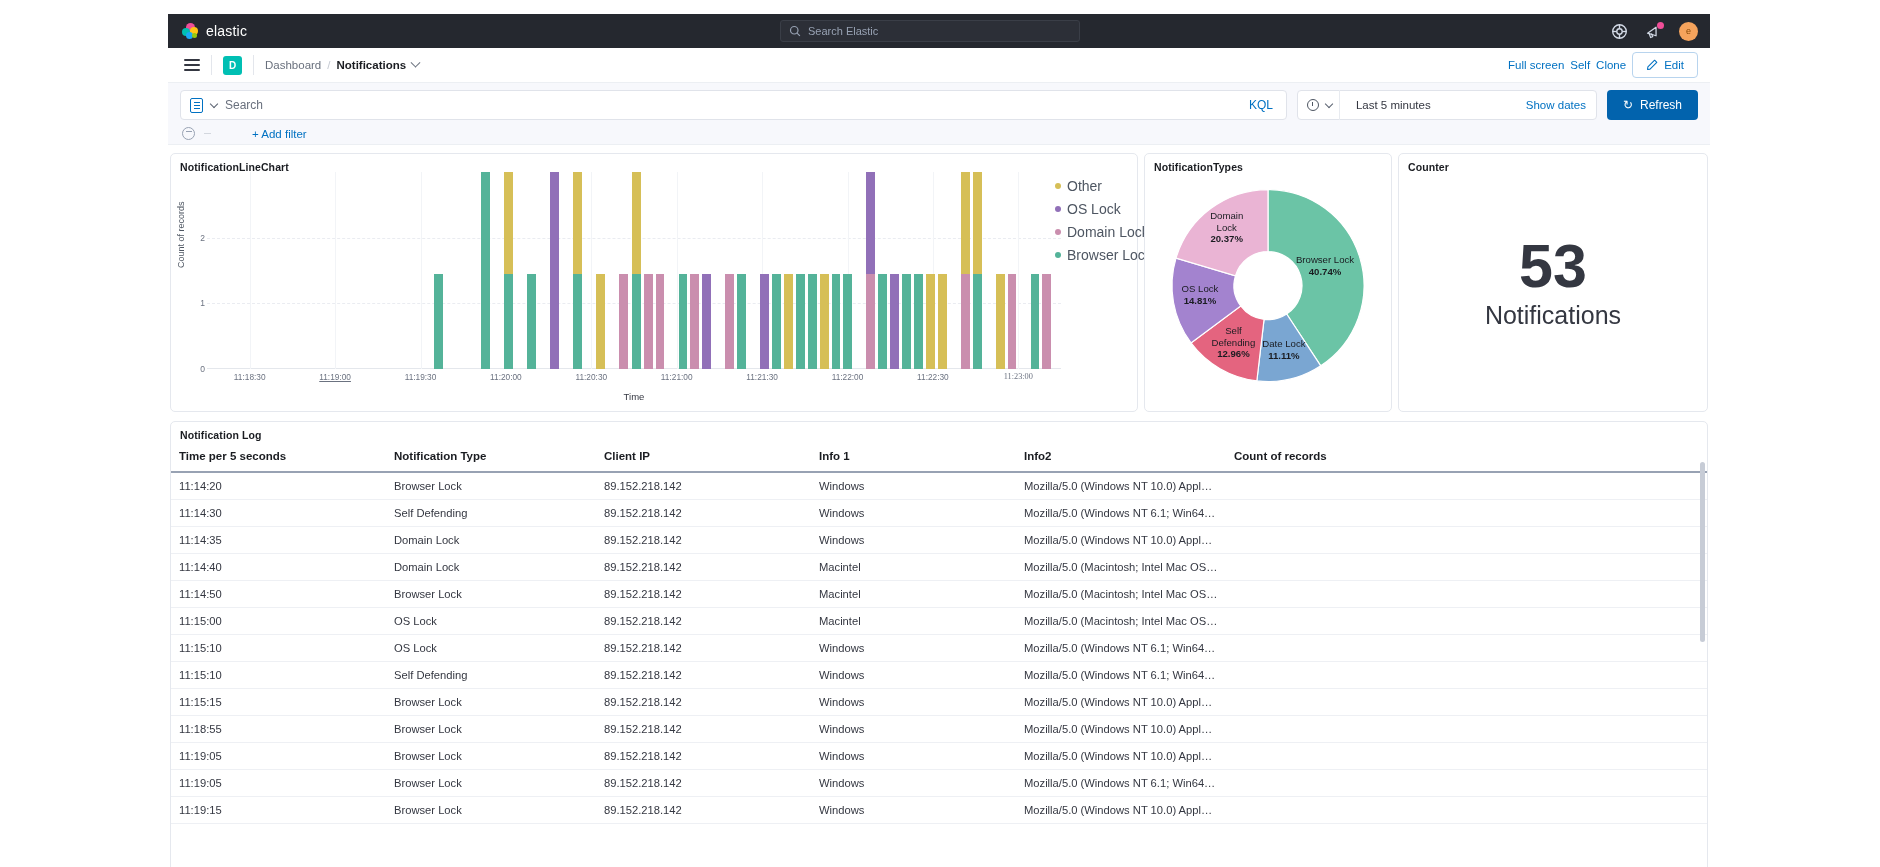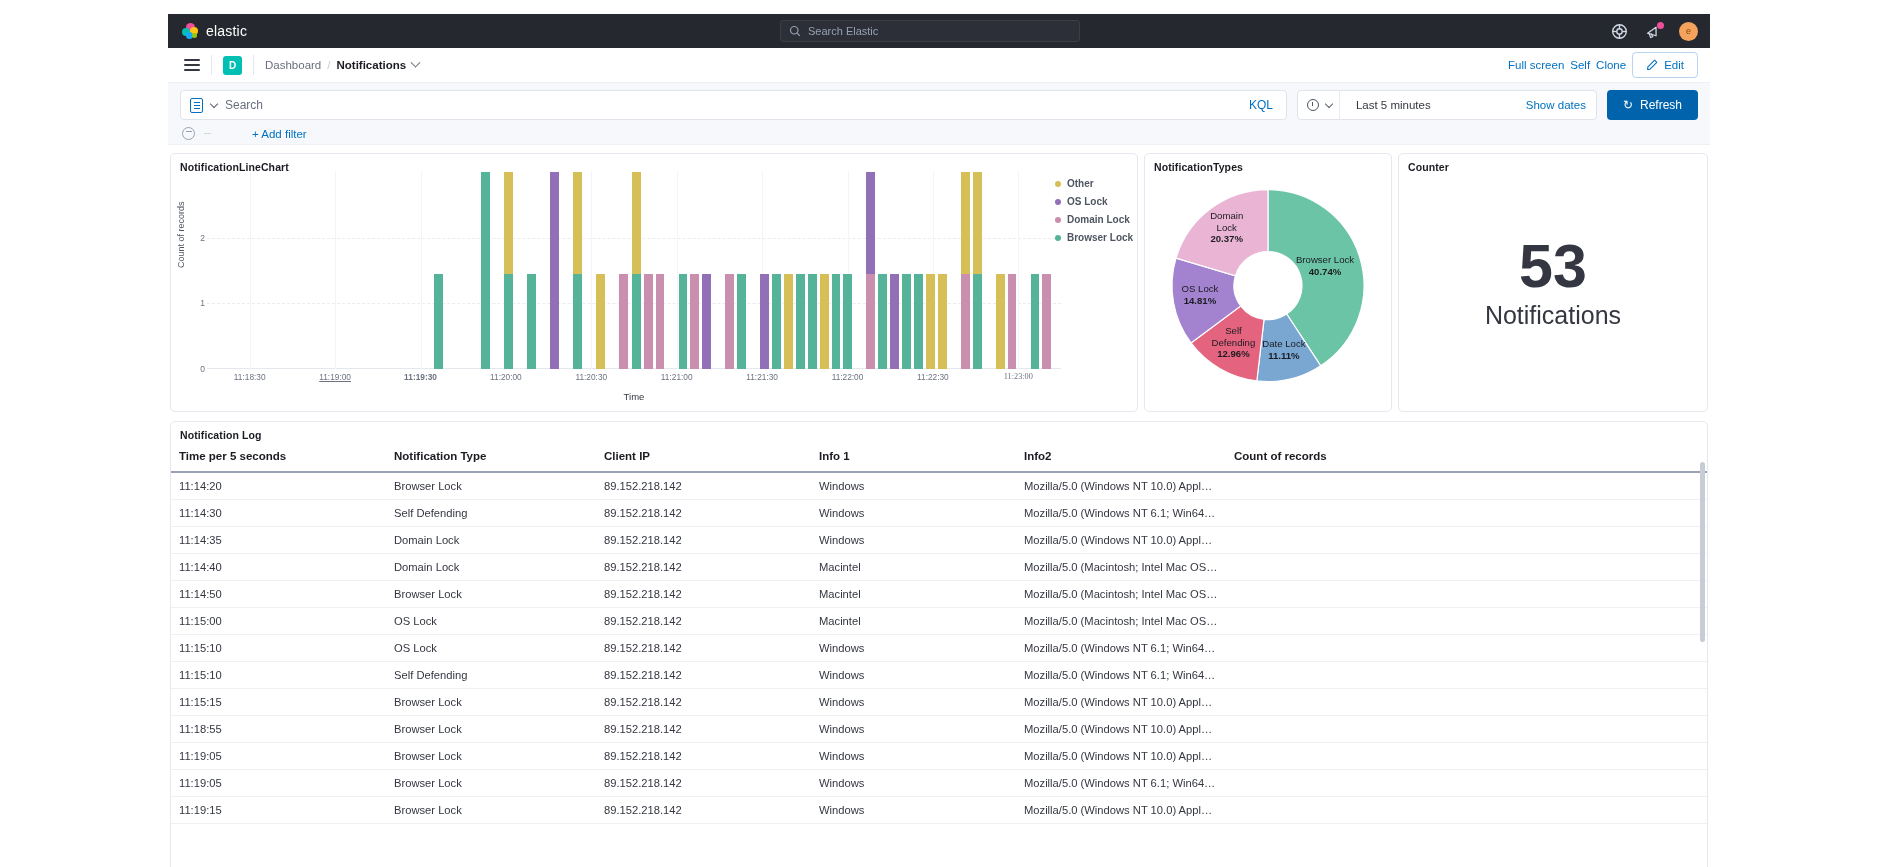--- a/index.html
+++ b/index.html
@@ -121,21 +121,21 @@
   .vgrid { position: absolute; top: 0; bottom: 0; width: 1px; background: #f2f4f7; }
   .axisline { position: absolute; left: 0; right: 0; bottom: 0; height: 1px; background: #e4e7ec; }
   .bar { position: absolute; bottom: 0; display: flex; flex-direction: column-reverse; }
   .seg { width: 100%; }
   .xticks { position: absolute; left: 36px; right: 76px; top: 200px; height: 16px; }
   .xtick { position: absolute; font-size: 8.3px; color: #6b7280; transform: translateX(-50%); white-space: nowrap; }
   .xlabel { position: absolute; left: 36px; right: 76px; top: 219px; text-align: center; font-size: 9.5px; color: #343741; }
   .legend { position: absolute; right: 8px; top: 6px; width: 74px; }
   .leg-item { display: flex; align-items: center; gap: 6px; margin-bottom: 7px; }
   .leg-dot { width: 6px; height: 6px; border-radius: 50%; flex: none; }
-  .leg-label { font-size: 10px; color: #4e5662; white-space: nowrap; font-weight: bold; }
+  .leg-label { font-size: 14px; color: #4e5662; white-space: nowrap; }
 
   
   #p-donut { left: 976px; top: 8px; width: 248px; height: 259px; }
   .donut-wrap { position: absolute; left: 0; top: 16px; width: 100%; height: 240px; }
   .donut-svg { position: absolute; left: 50%; top: 50%; transform: translate(-50%,-52%); }
   .slice-label { font-size: 9.6px; fill: #1a1c21; text-anchor: middle; }
   .slice-pct { font-size: 9.6px; font-weight: bold; fill: #1a1c21; text-anchor: middle; }
 
   
   #p-counter { left: 1230px; top: 8px; width: 310px; height: 259px; }
@@ -406,21 +406,21 @@
               <div class="bar" style="left: 96.4315%; width: 1.05%;">
                 <div class="seg" style="height: 95.2167px; background: rgb(84, 179, 153);"></div>
               </div>
               <div class="bar" style="left: 97.8228%; width: 1.05%;">
                 <div class="seg" style="height: 95.2167px; background: rgb(202, 142, 174);"></div>
               </div>
             </div>
         <div class="xticks" id="xticks">
               <div class="xtick" style="left: 5%;">11:18:30</div>
               <div class="xtick" style="left: 15%; text-decoration: underline;">11:19:00</div>
-              <div class="xtick" style="left: 25%; font-weight: bold;">11:19:30</div>
+              <div class="xtick" style="left: 25%;">11:19:30</div>
               <div class="xtick" style="left: 35%;">11:20:00</div>
               <div class="xtick" style="left: 45%;">11:20:30</div>
               <div class="xtick" style="left: 55%;">11:21:00</div>
               <div class="xtick" style="left: 65%;">11:21:30</div>
               <div class="xtick" style="left: 75%;">11:22:00</div>
               <div class="xtick" style="left: 85%;">11:22:30</div>
               <div class="xtick" style="left: 95%; font-family: Liberation Serif, serif;">11:23:00</div>
             </div>
         <div class="xlabel">Time</div>
         <div class="legend" id="legend">

